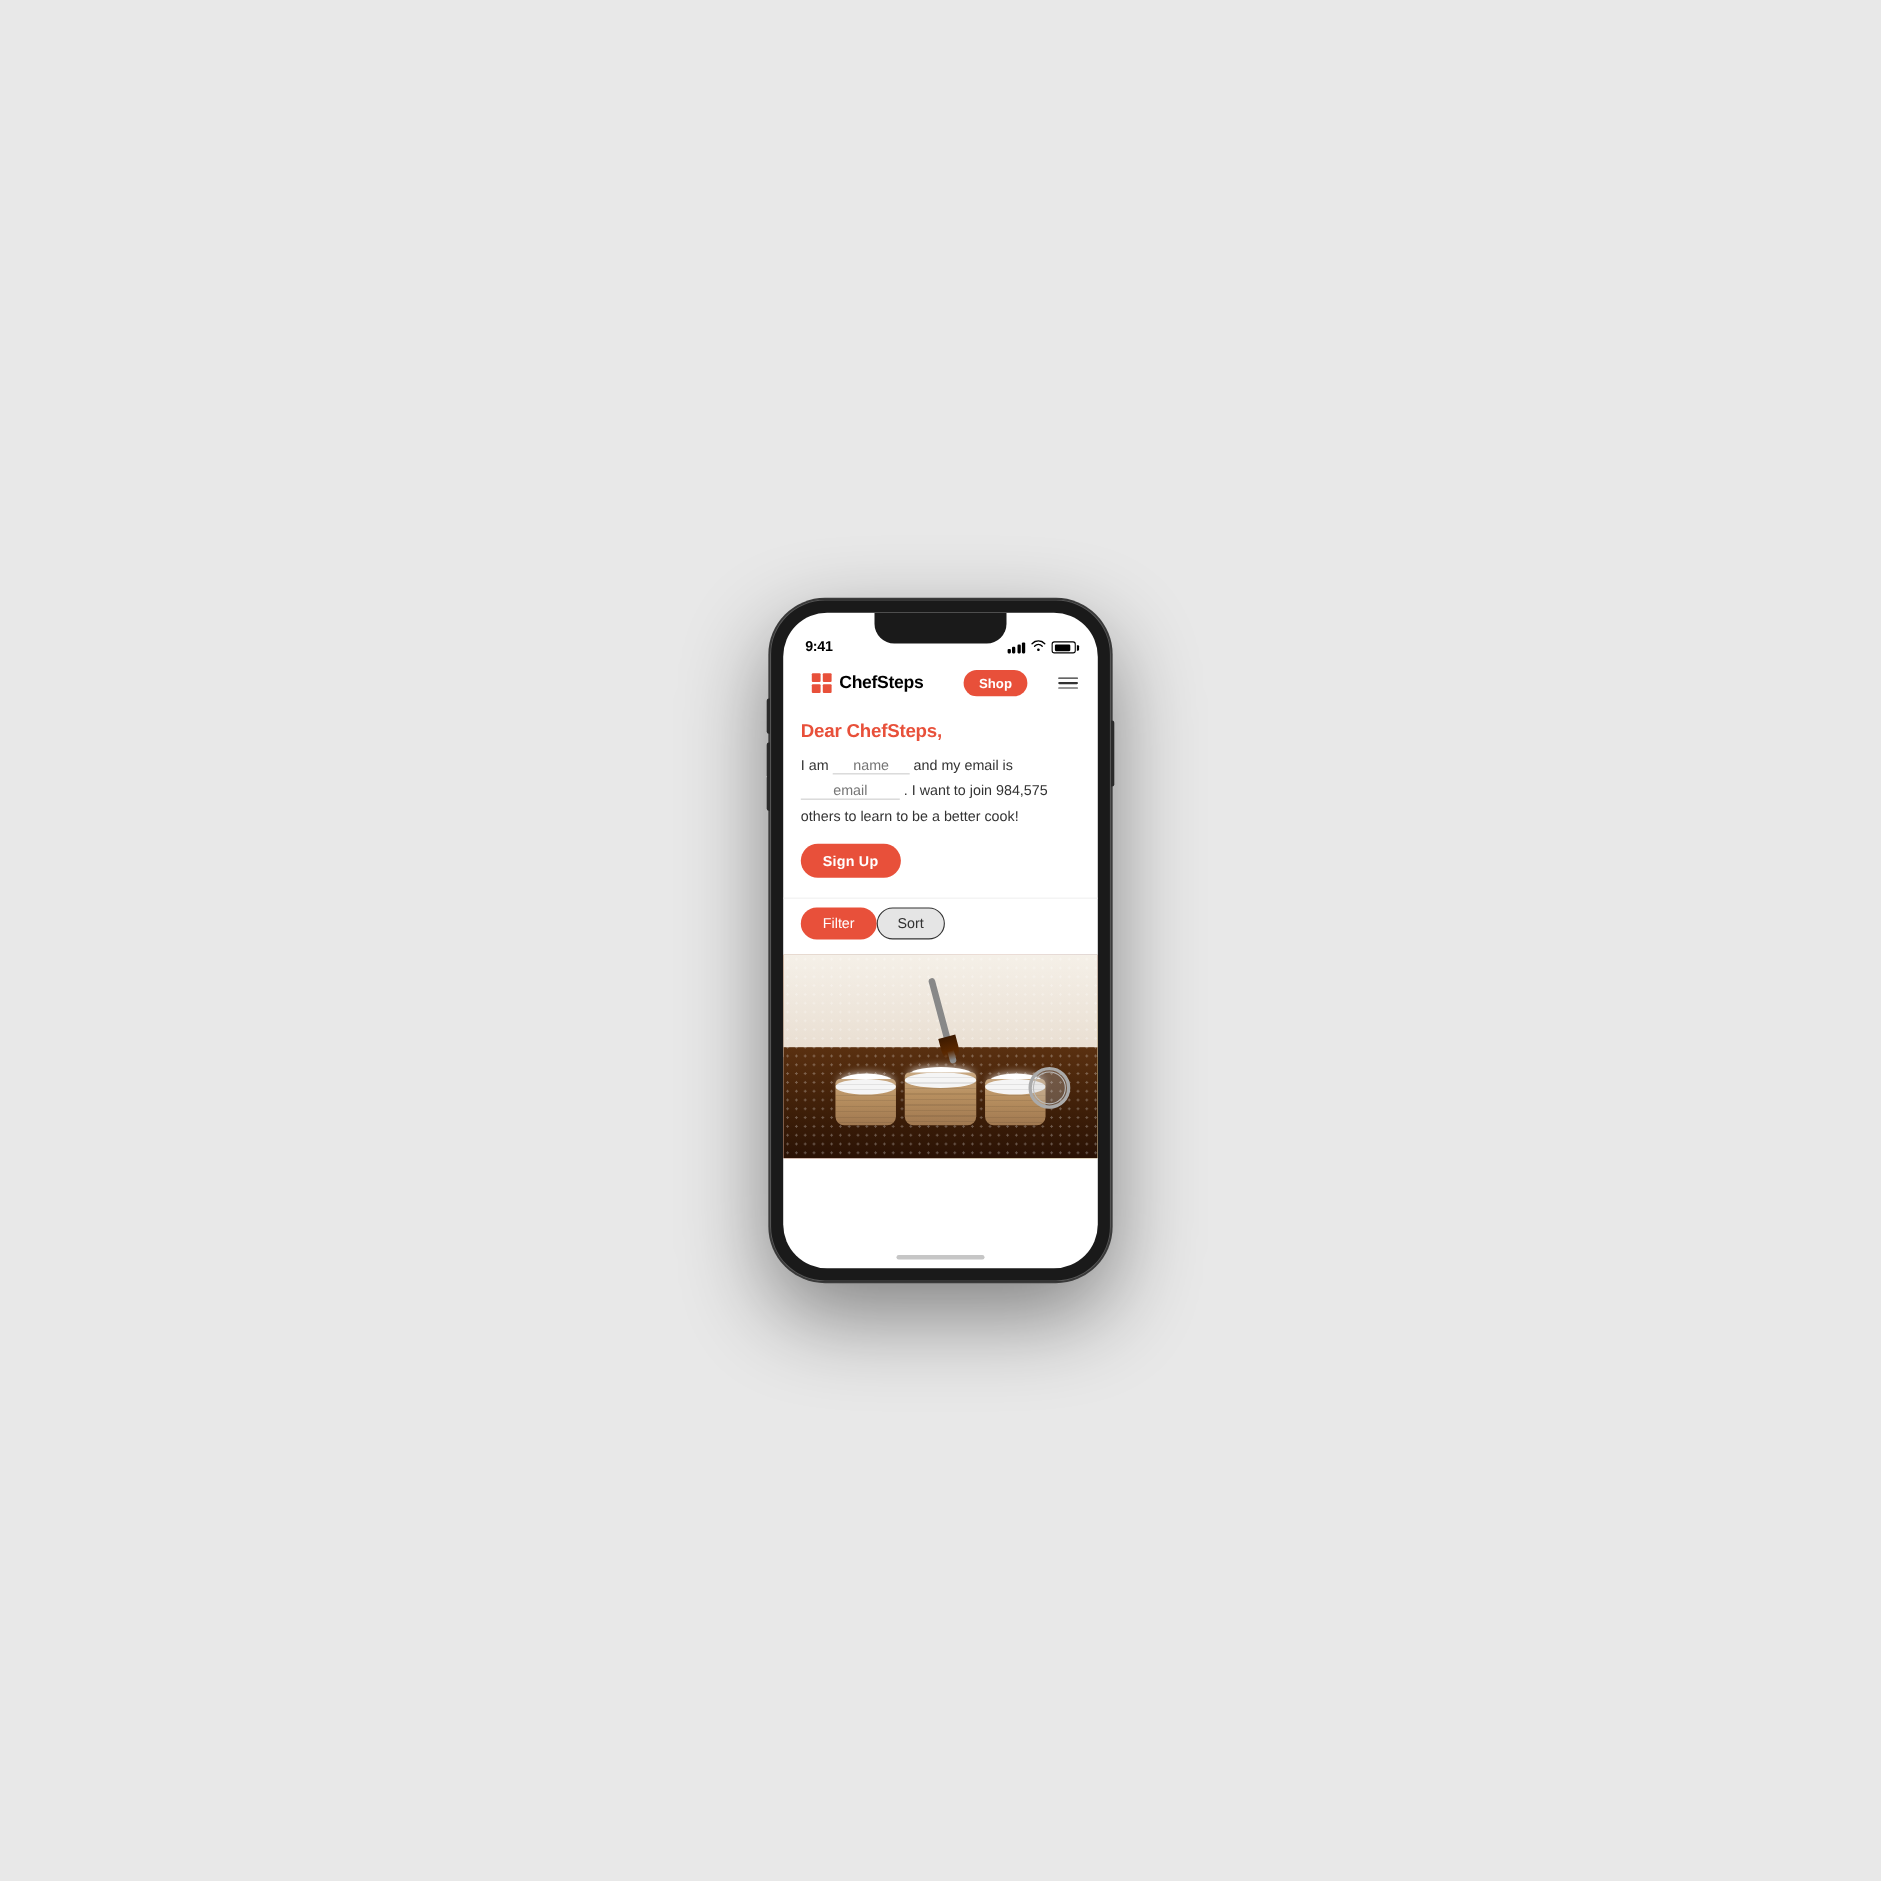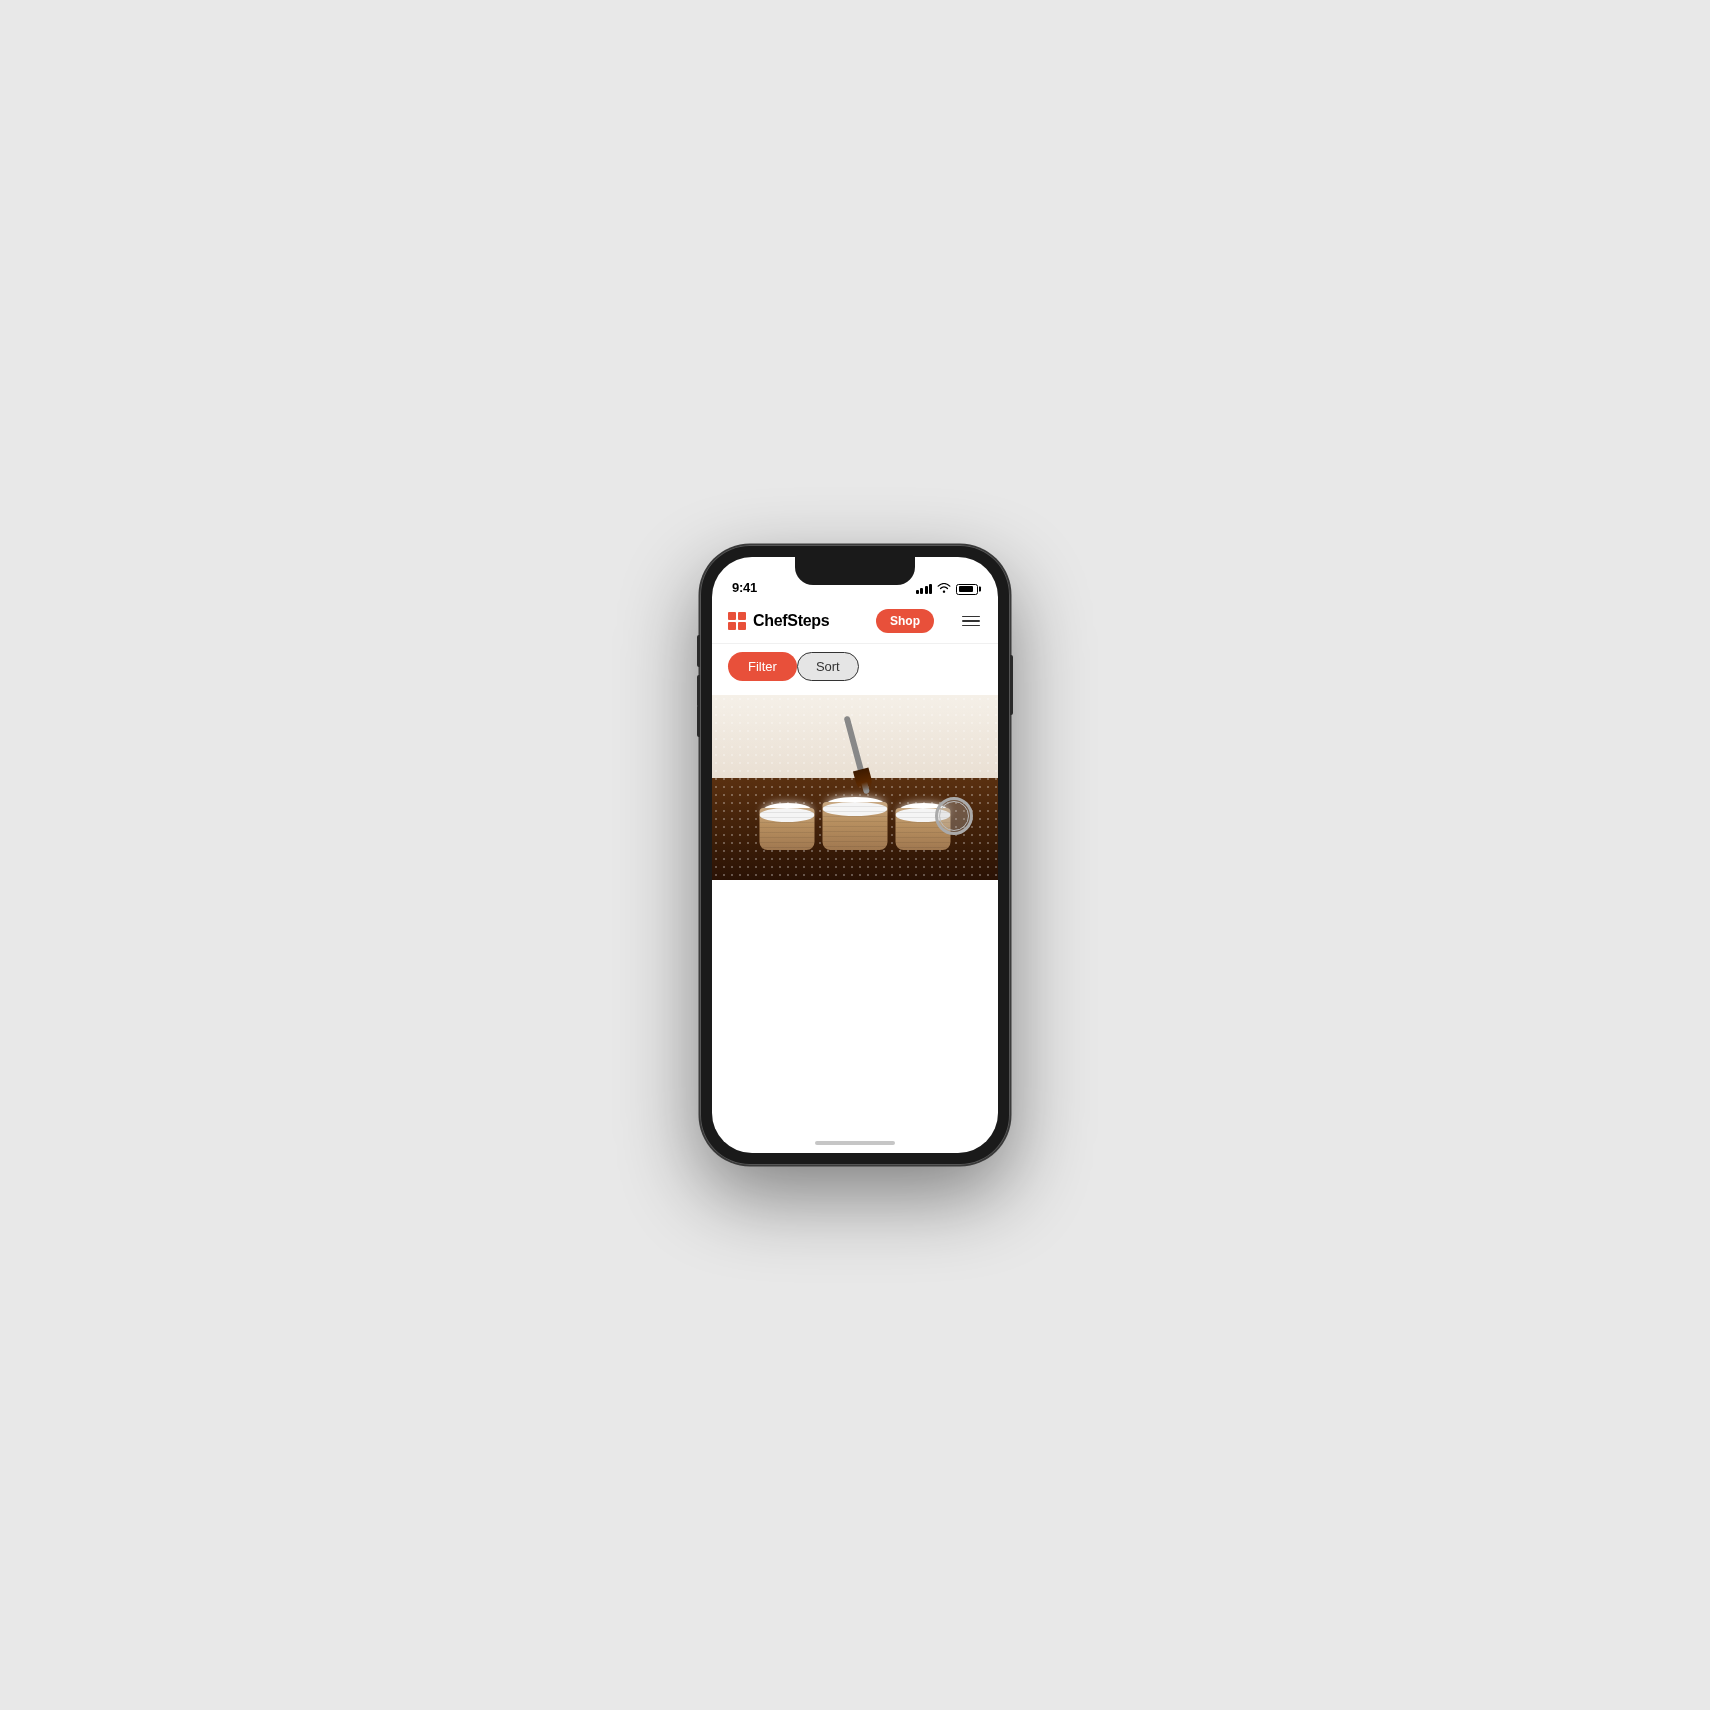--- a/index.html
+++ b/index.html
@@ -161,20 +161,21 @@
       overflow-x: hidden;
     }
     .app-content::-webkit-scrollbar { display: none; }
 
     
     .app-header {
       display: flex;
       align-items: center;
       justify-content: space-between;
       padding: 8px 16px 10px;
+      margin-left: 10px;
     }
 
     .logo-area {
       display: flex;
       align-items: center;
       gap: 7px;
     }
 
     .logo-grid {
       display: grid;
@@ -600,20 +601,32 @@
           <div class="header-actions">
             <button class="shop-btn">Shop</button>
             <div class="hamburger">
               <span></span>
                 <span></span>
                 <span></span>
             </div>
           </div>
         </div>
 
+        <div class="signup-section">
+          <div class="dear-heading">Dear ChefSteps,</div>
+          <div class="signup-text">
+            <span>I am</span>
+            <input class="inline-input" type="text" placeholder="name" style="">
+            <span>and my email is</span>
+            <br>
+            <input class="inline-input email-input" type="text" placeholder="email" style="">
+            <span>. I want to join 984,575 others to learn to be a better cook!</span>
+          </div>
+          <button class="sign-up-btn">Sign Up</button>
+        </div>
 
         <div class="divider"></div>
 
 
         <div class="filter-sort-row">
           <button class="filter-btn">Filter</button>
           <button class="sort-btn">Sort</button>
         </div>
 
         <div class="recipe-card">

